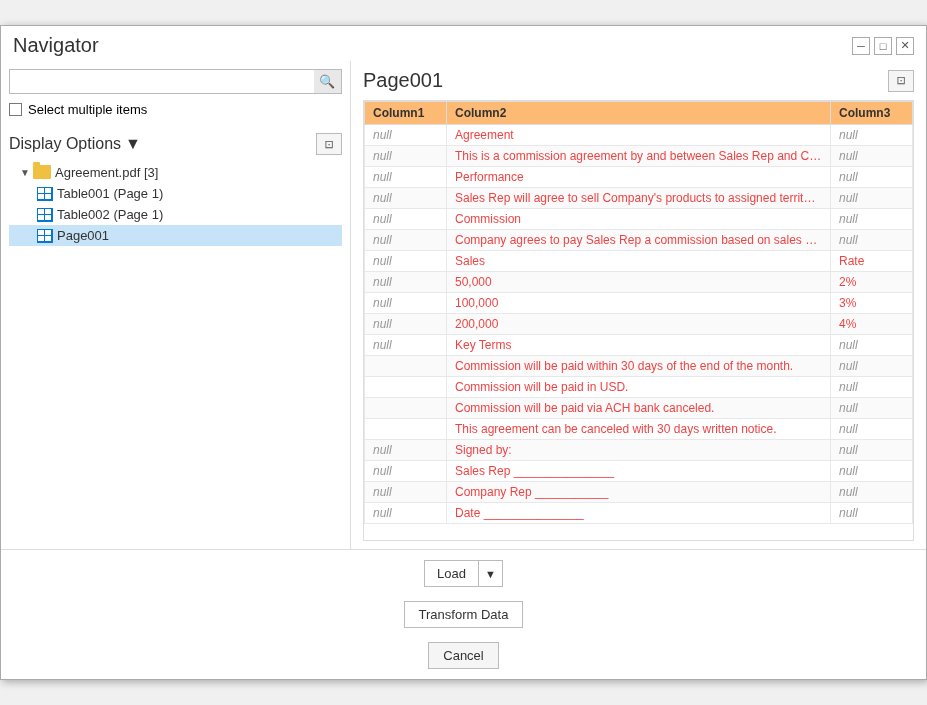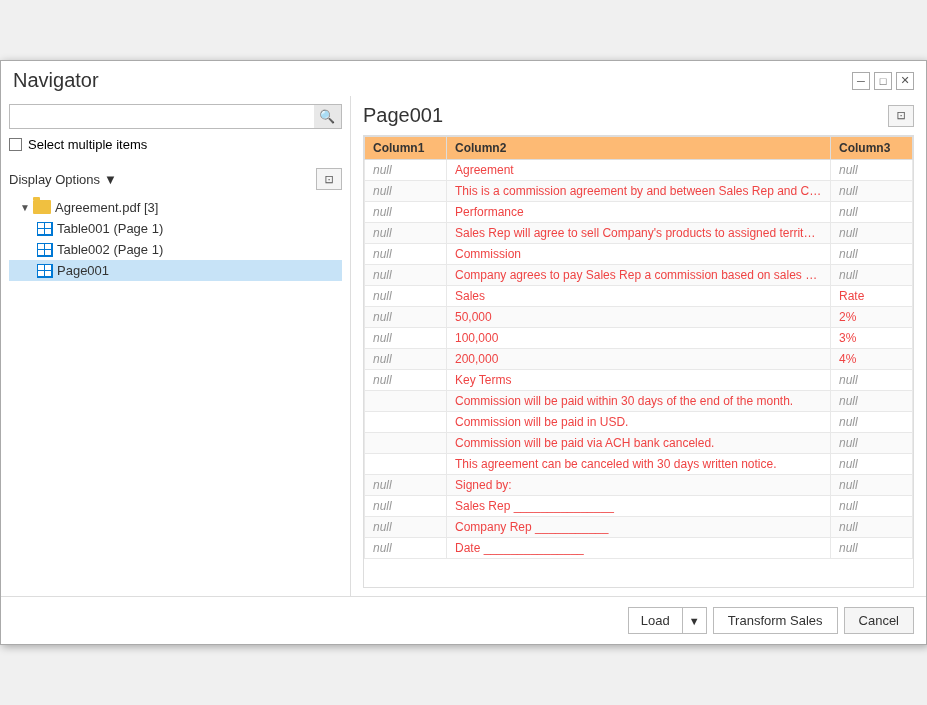--- a/index.html
+++ b/index.html
@@ -7,21 +7,21 @@
       font-family: 'Segoe UI', Arial, sans-serif;
       font-size: 13px;
       background: #f0f0f0;
       display: flex;
       align-items: center;
       justify-content: center;
       min-height: 100vh;
     }
     .dialog {
       width: 927px;
-      height: 585px;
+      height: 655px;
       background: #fff;
       border: 1px solid #aaa;
       box-shadow: 2px 2px 8px rgba(0,0,0,0.3);
       display: flex;
       flex-direction: column;
       position: relative;
     }
     .title-bar {
       display: flex;
       align-items: center;
@@ -106,21 +106,21 @@
       justify-content: space-between;
       margin-bottom: 6px;
     }
     .display-options-btn {
       display: flex;
       align-items: center;
       gap: 4px;
       background: none;
       border: none;
       cursor: pointer;
-      font-size: 13px;
+      font-size: 16px;
       color: #333;
       padding: 0;
     }
     .display-options-icon {
       width: 26px; height: 22px;
       border: 1px solid #bbb;
       background: #f5f5f5;
       display: flex; align-items: center; justify-content: center;
       font-size: 11px; color: #555;
       cursor: pointer;
@@ -237,22 +237,23 @@
     td.null-cell { color: #999; font-style: italic; }
     tr:nth-child(even) td { background: #fafafa; }
 
     
     .footer {
       display: flex;
       justify-content: flex-end;
       align-items: center;
       padding: 10px 12px;
       border-top: 1px solid #ddd;
-      gap: 6px;
-      background: #fff;
+      gap: 14px;
+      background: #fff;
+      flex-direction: column;
     }
     .btn {
       padding: 5px 14px;
       font-size: 13px;
       cursor: pointer;
       border: 1px solid #bbb;
       background: #f5f5f5;
       color: #333;
     }
     .btn-primary {
@@ -479,16 +480,16 @@
       </div>
     </div>
 
   </div>
 
   <div class="footer">
     <div class="btn-load-group">
       <button class="btn-load-main">Load</button>
       <button class="btn-load-dropdown">▼</button>
     </div>
-    <button class="btn btn-primary">Transform Sales</button>
+    <button class="btn btn-primary">Transform Data</button>
     <button class="btn">Cancel</button>
   </div>
 </div>
 
 </body></html>

